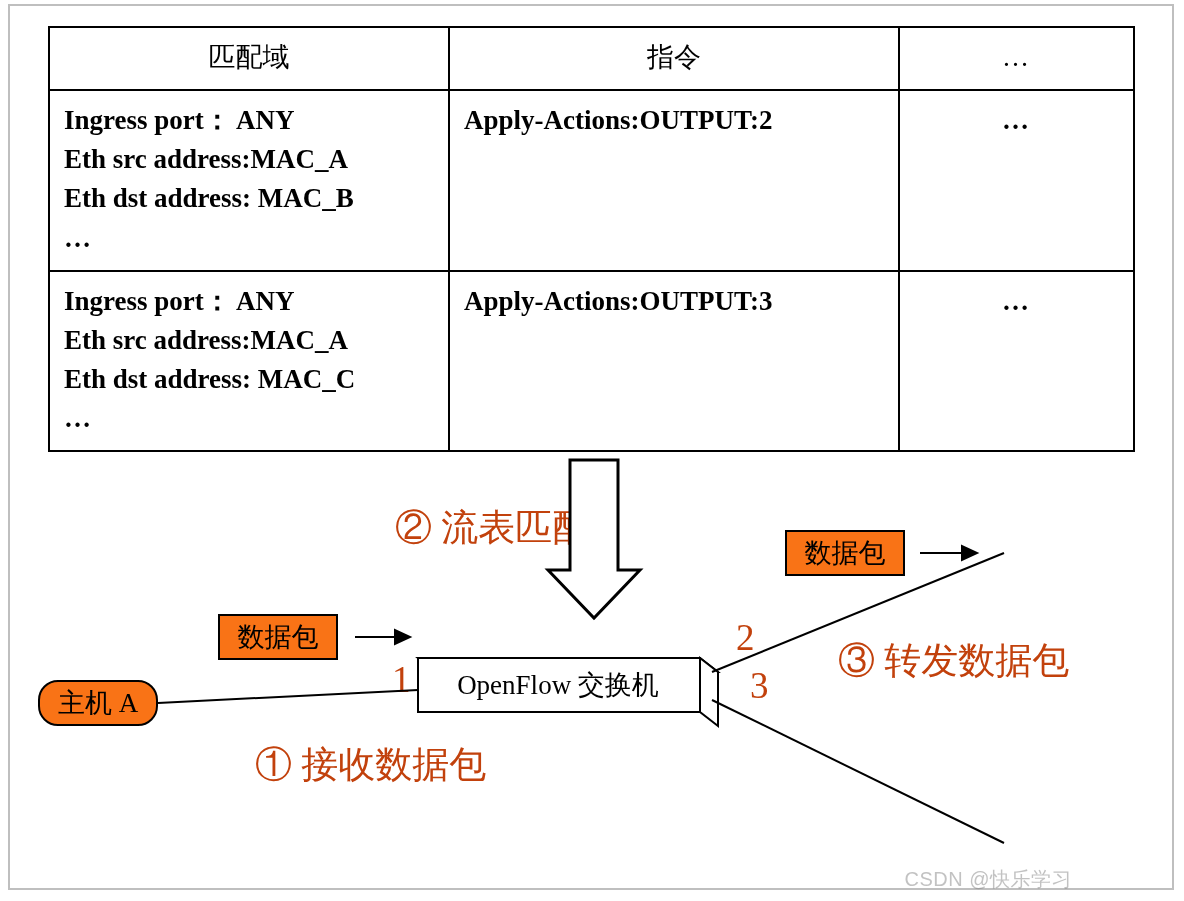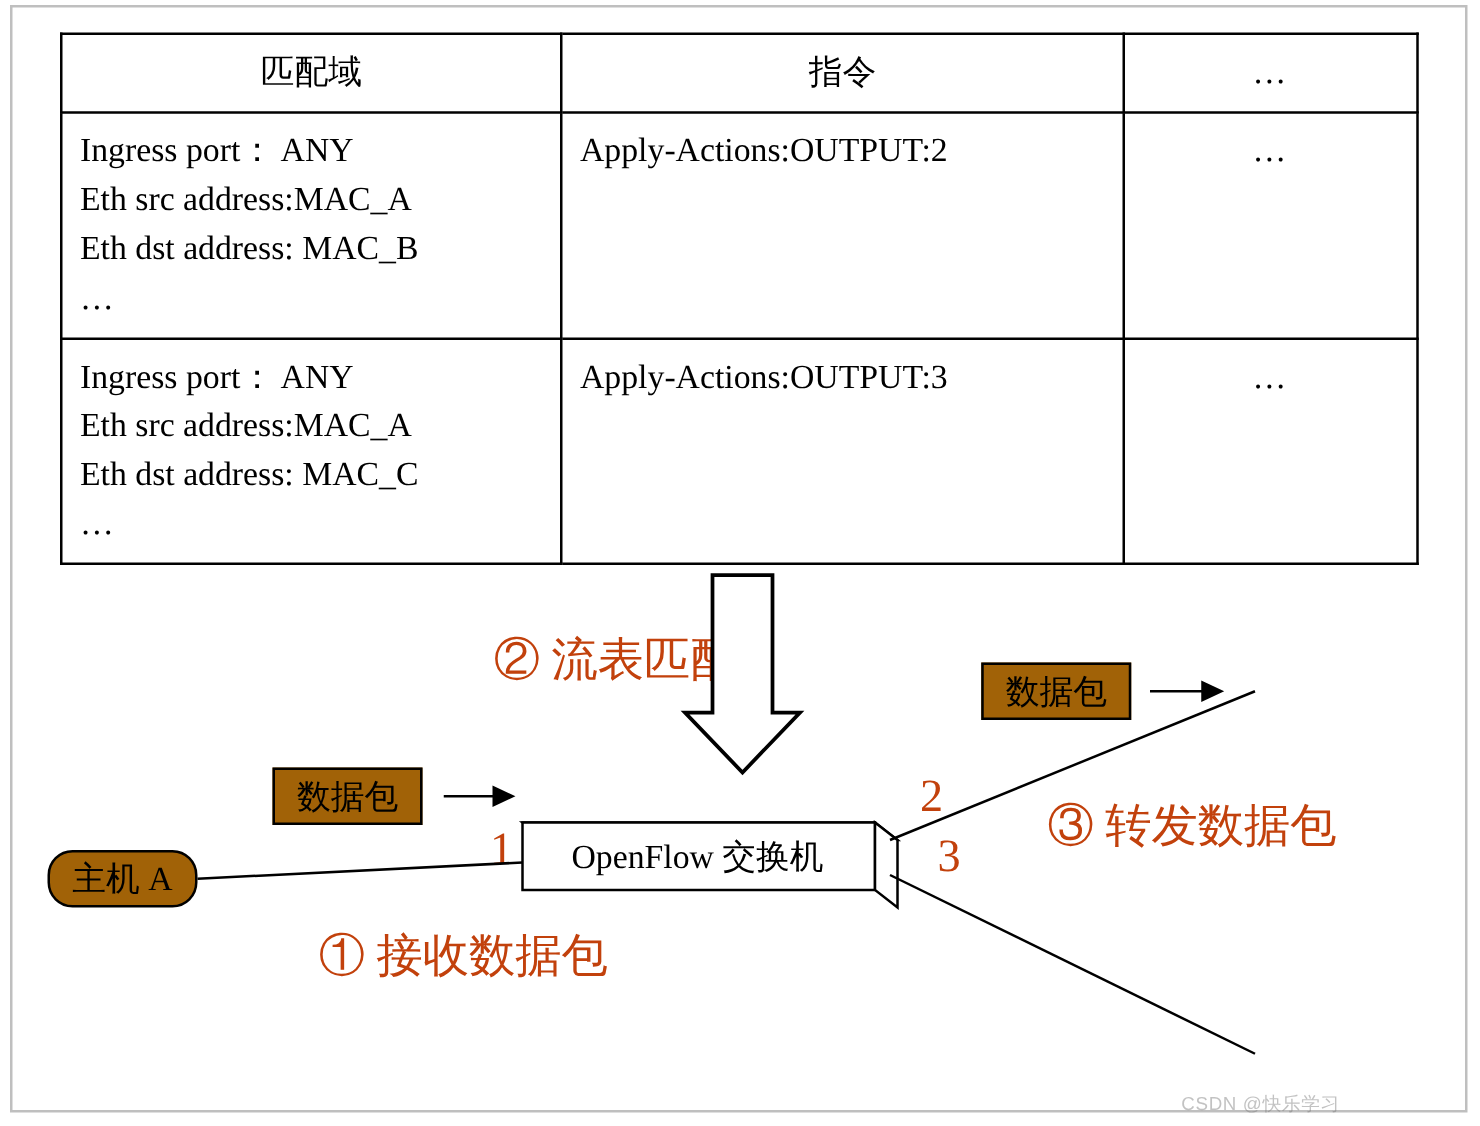--- a/index.html
+++ b/index.html
@@ -33,39 +33,40 @@
     border-collapse: collapse;
     table-layout: fixed;
   }
   .flow-table th, .flow-table td {
     border: 2px solid #000;
     font-size: 27px;
     color: #000;
     vertical-align: top;
     padding: 10px 14px 12px 14px;
     line-height: 1.45;
+    font-weight: bold;
   }
   .flow-table th {
     text-align: center;
     font-weight: normal;
   }
   .flow-table td.center {
     text-align: center;
   }
   .col-match { width: 400px; }
   .col-instr { width: 450px; }
   .col-dots  { width: 235px; }
   .mline { display: block; }
   .ellip { letter-spacing: 2px; }
 
   
   .node {
     position: absolute;
     border: 2px solid #000;
-    background: #a16207;
+    background: #f97316;
     font-size: 27px;
     color: #000;
     text-align: center;
     display: flex;
     align-items: center;
     justify-content: center;
     box-sizing: border-box;
     padding: 4px 10px;
   }
   .label {
@@ -78,21 +79,21 @@
   
   .svg-layer {
     position: absolute;
     left: 0;
     top: 0;
   }
   .watermark {
     position: absolute;
     right: 12px;
     bottom: 8px;
-    font-size: 15px;
+    font-size: 20px;
     color: rgba(120,120,120,0.45);
     font-family: "SimSun", sans-serif;
     letter-spacing: 0.5px;
   }
 </style>
 </head>
 <body>
 
 <div class="page">
   <div class="outer"></div>

